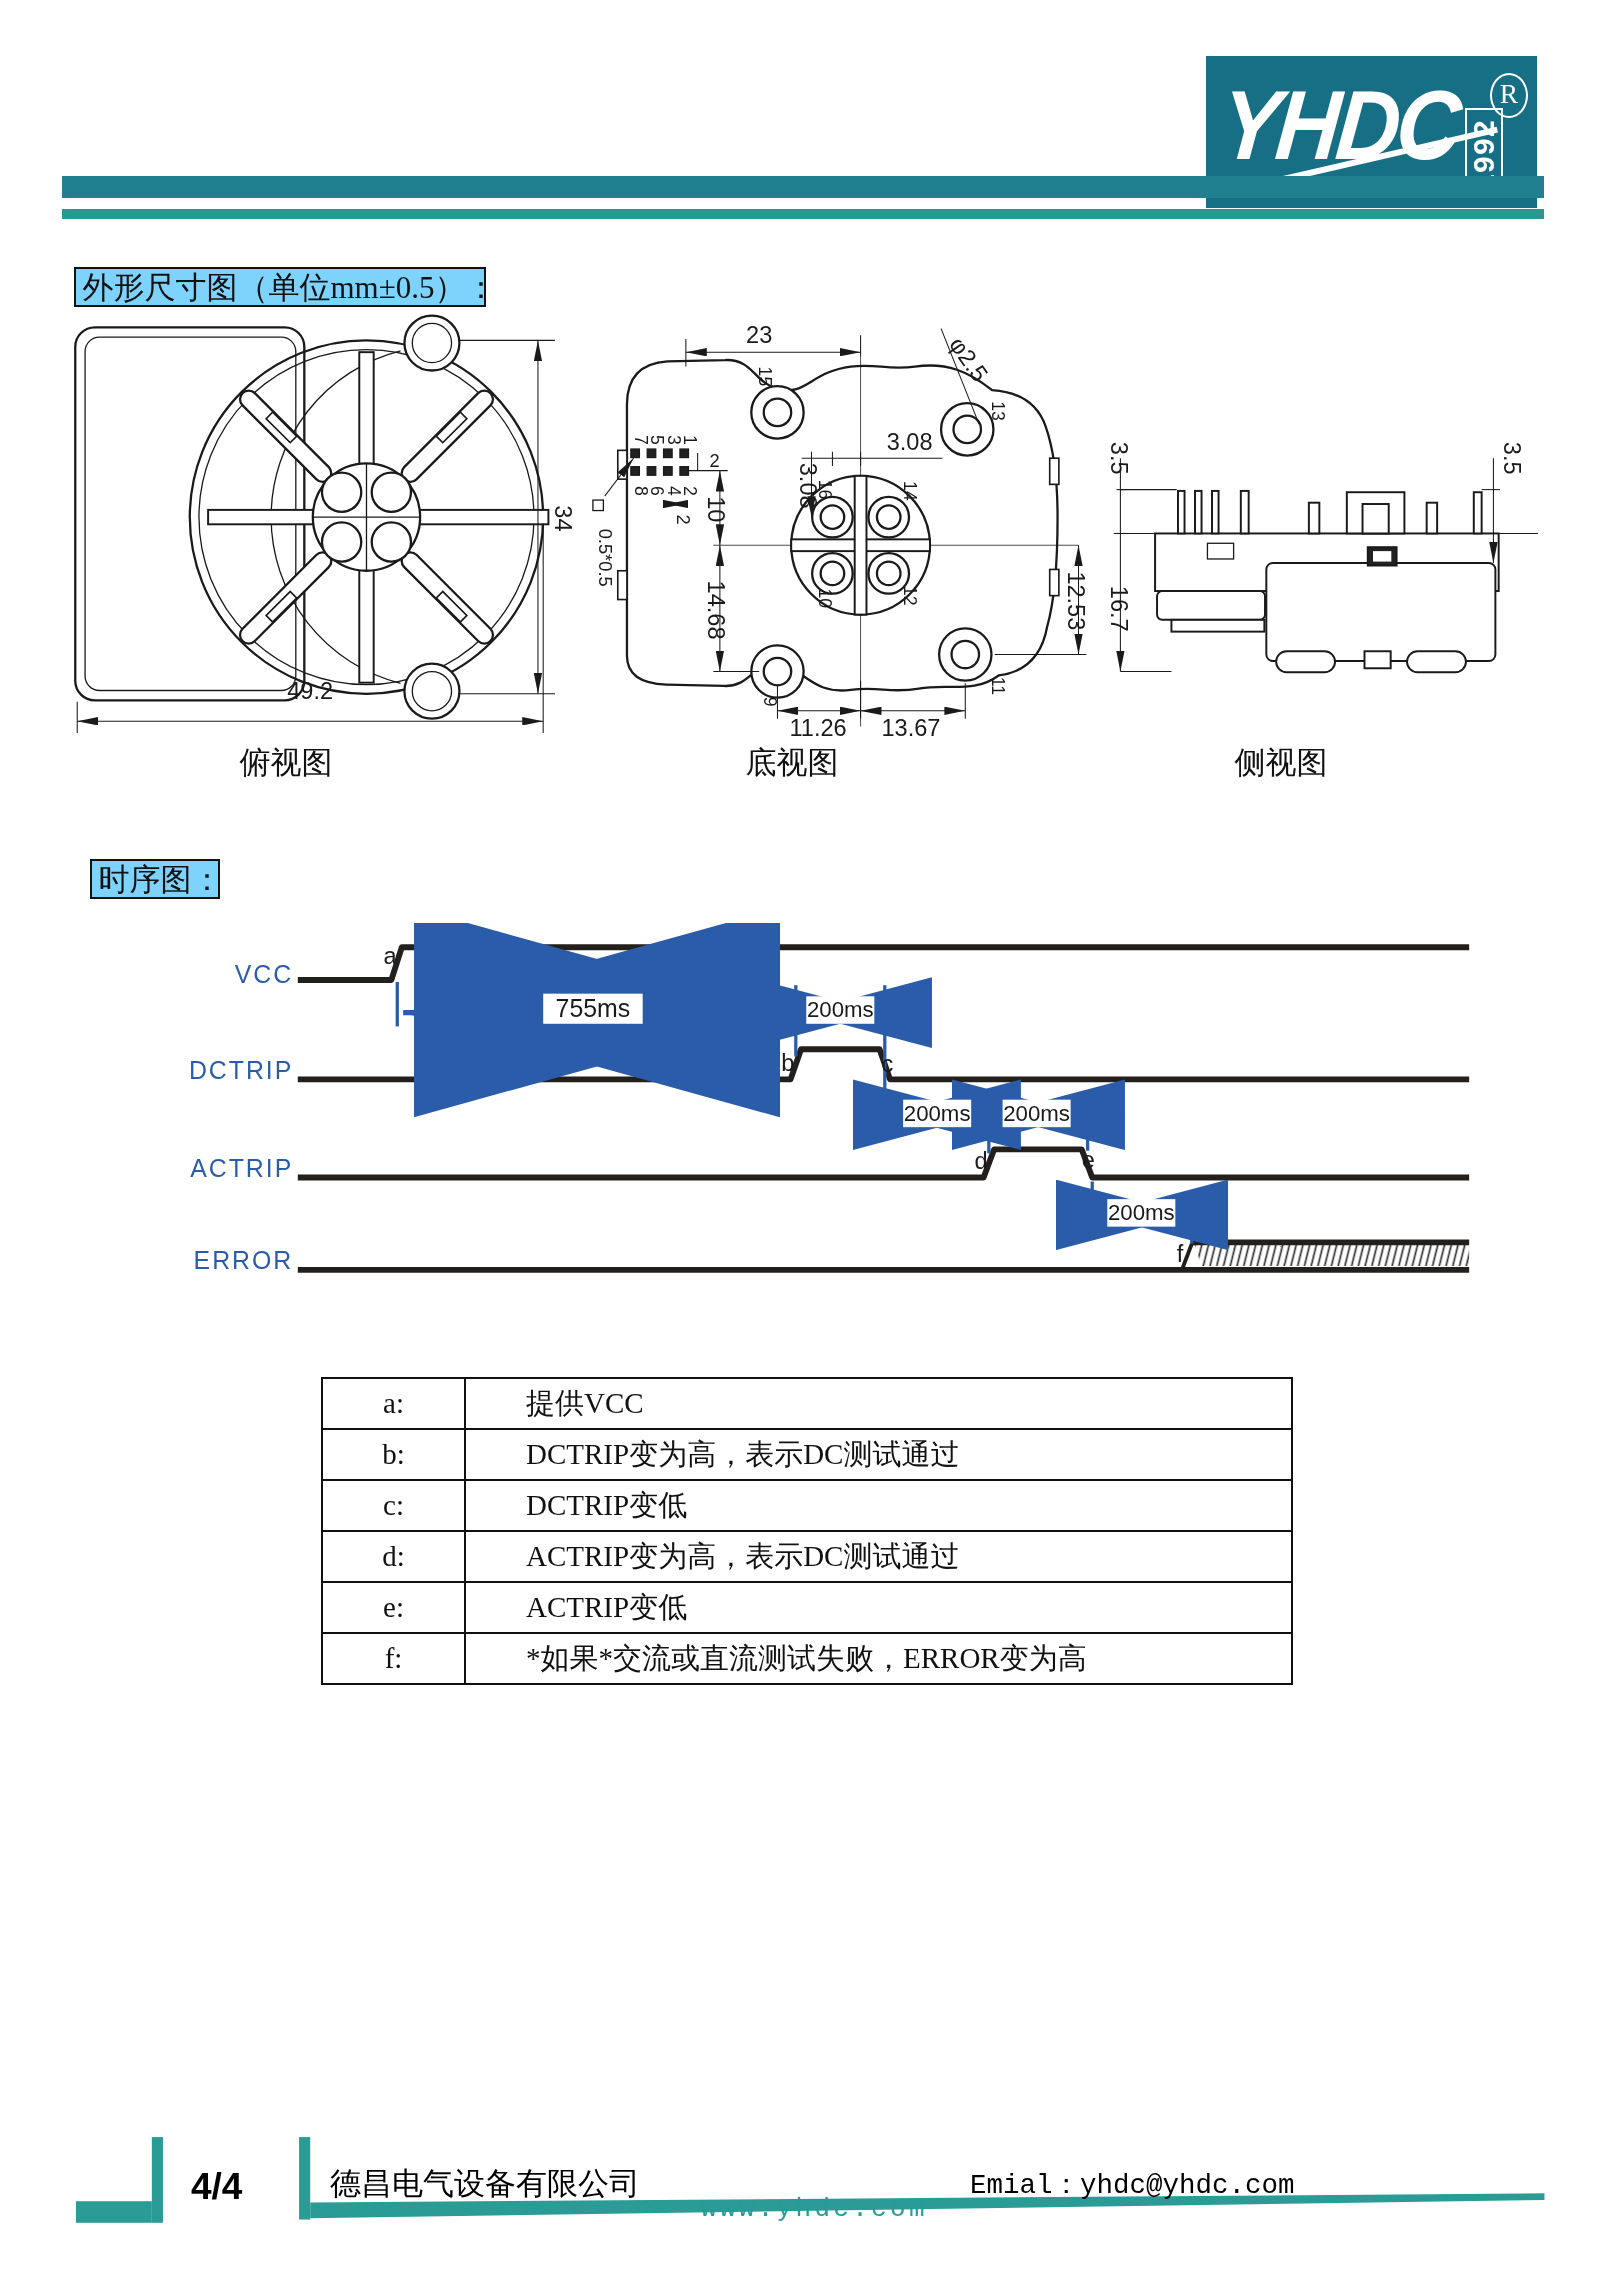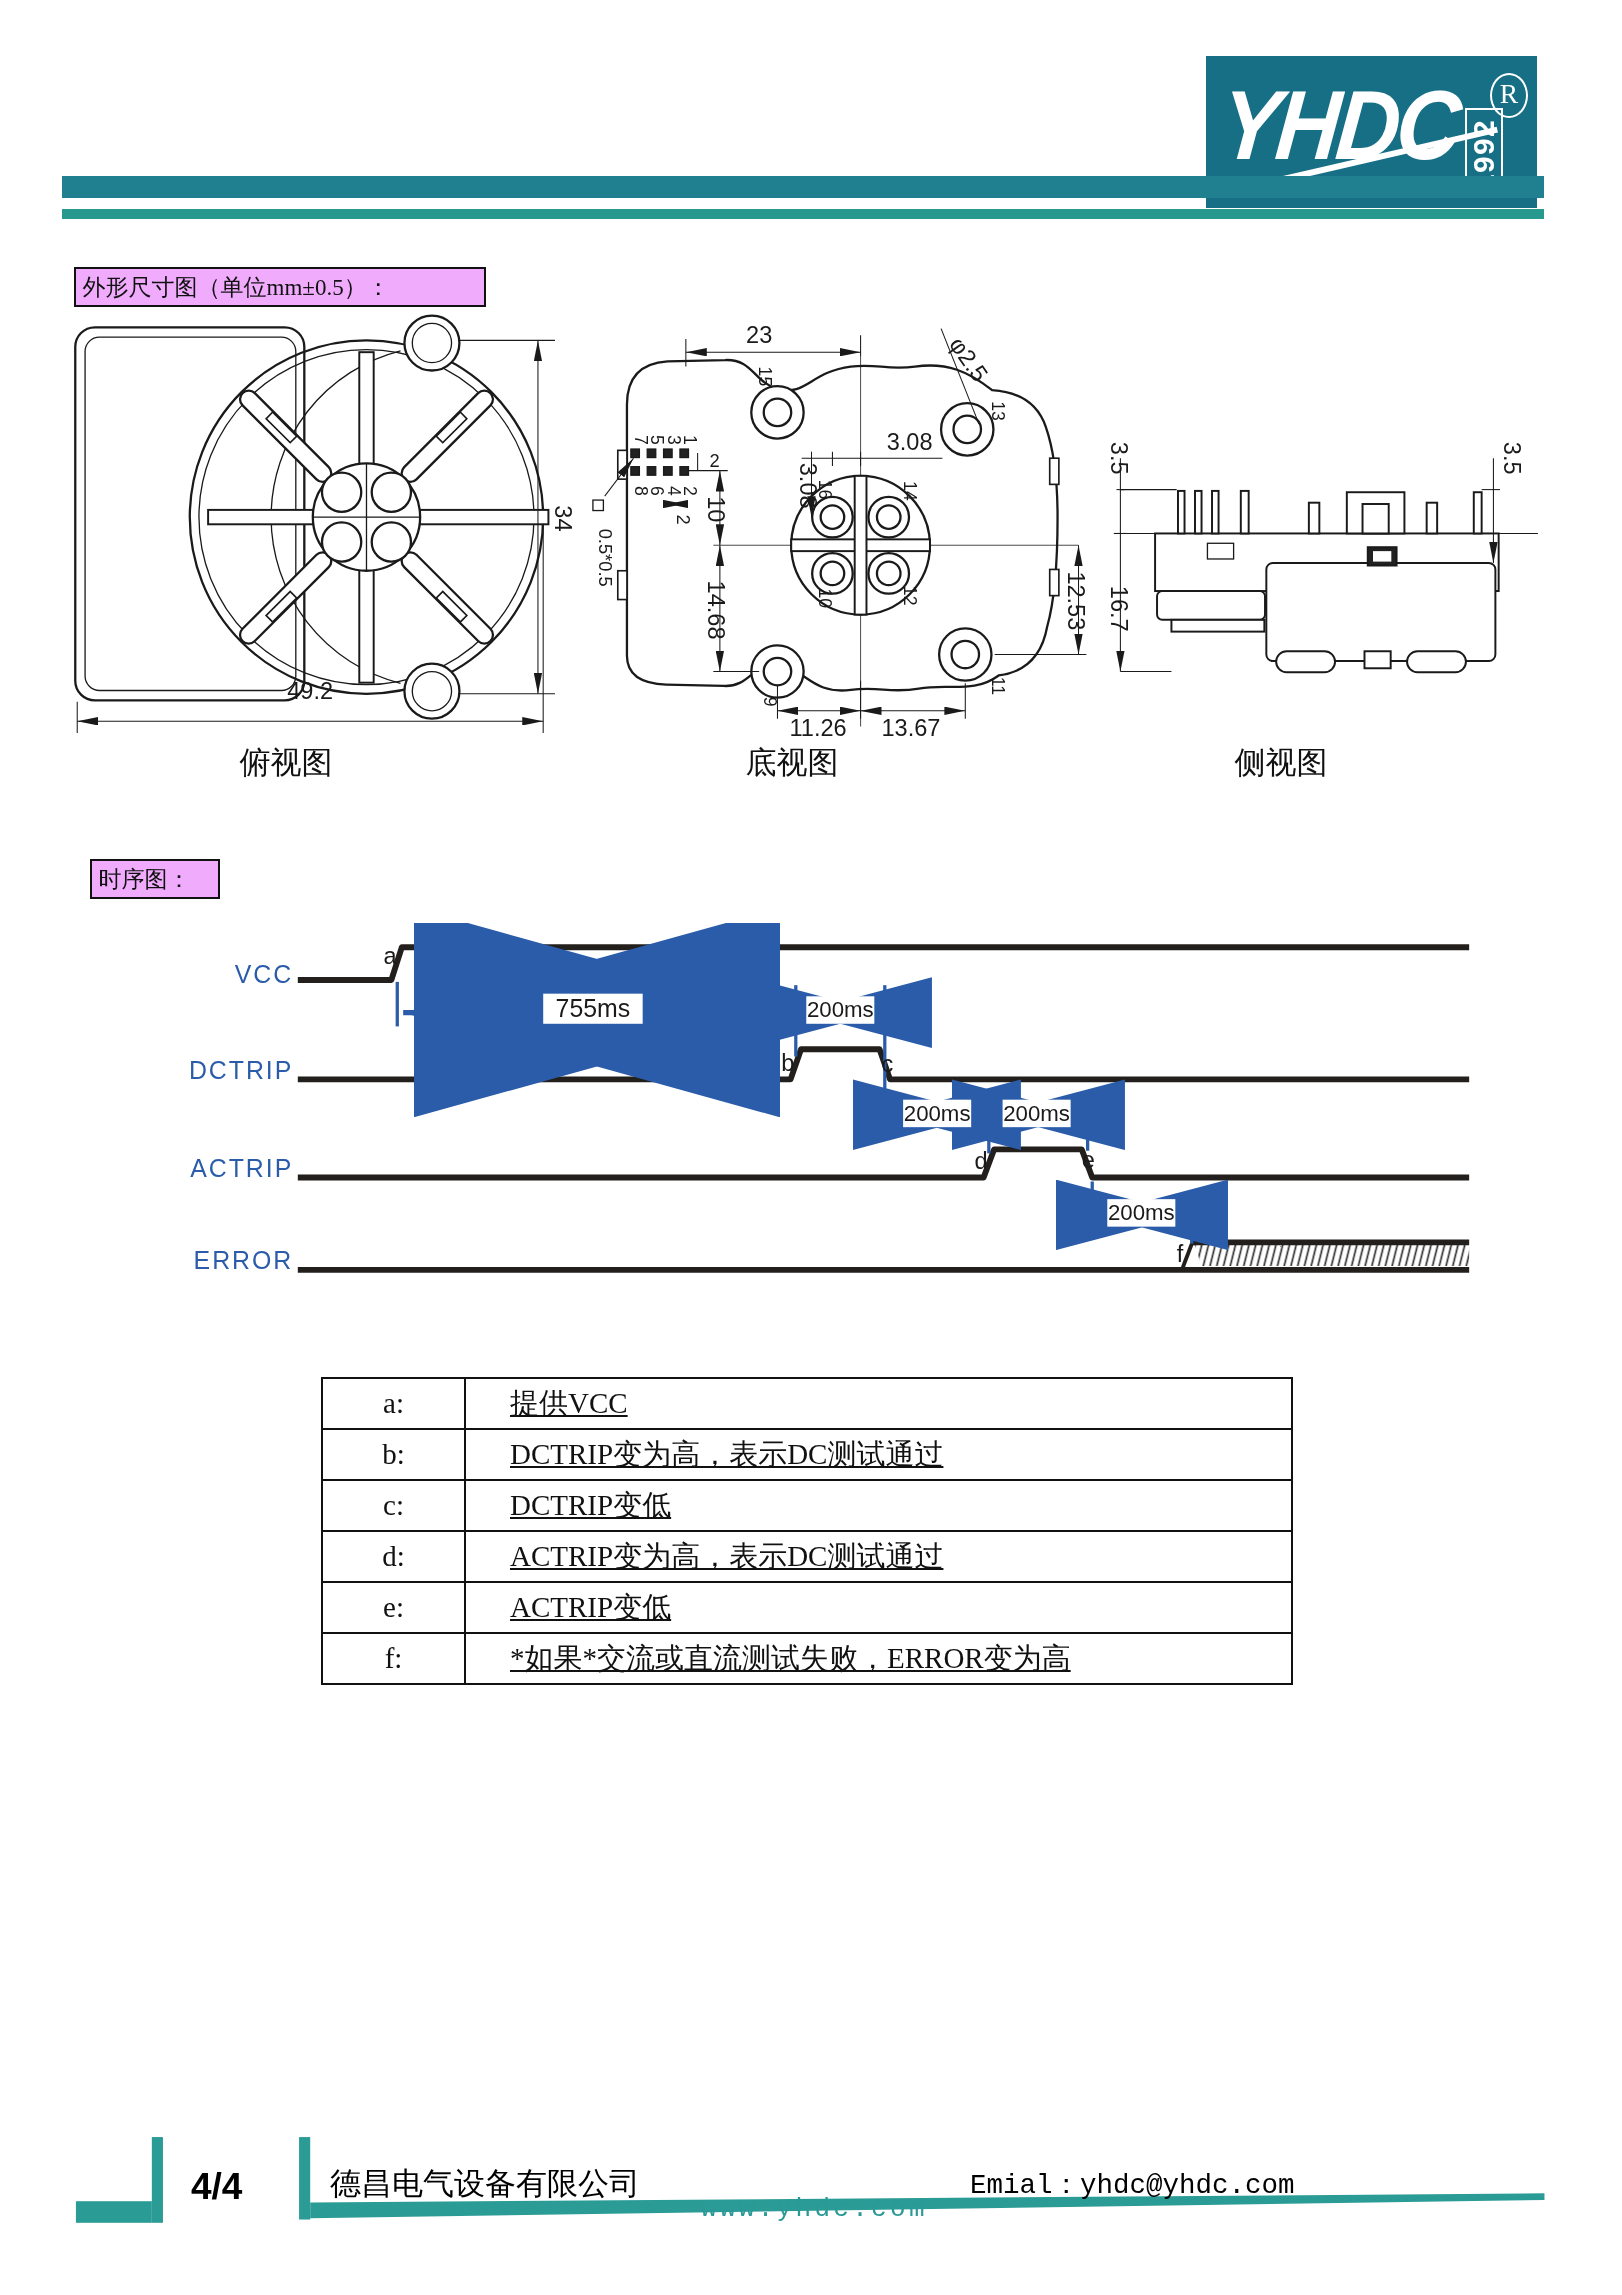--- a/index.html
+++ b/index.html
@@ -13,31 +13,31 @@
   .logo-slash{position:absolute;left:6.5px;top:103px;width:288px;height:5.9px;background:#fff;transform:rotate(-13deg);}
   .logo-yearbox{position:absolute;right:34px;top:52px;width:34px;height:86px;border:2.6px solid #fff;}
   .logo-year{position:absolute;left:-25px;top:27.5px;width:84px;text-align:center;color:#fff;font-size:30px;
              font-weight:bold;transform:rotate(-90deg);letter-spacing:1.3px;}
   .logo-reg{position:absolute;right:9.2px;top:17px;width:34px;height:41px;border:2.6px solid #fff;border-radius:50%;
             color:#fff;font-family:"Liberation Serif",serif;font-size:27.5px;text-align:center;line-height:38px;}
   
   .bar1{position:absolute;left:62px;top:176px;width:1482px;height:22px;background:#21808f;}
   .bar2{position:absolute;left:62px;top:209px;width:1482px;height:9.8px;background:#27998f;}
   
-  .hl{position:absolute;background:#f0abfc;border:2px solid #111;font-family:"Liberation Serif",serif;
-      font-size:23px;line-height:35px;padding:0.7px 6.5px;white-space:nowrap;color:#111;}
+  .hl{position:absolute;background:#7dd3fc;border:2px solid #111;font-family:"Liberation Serif",serif;
+      font-size:31px;line-height:35px;padding:0.7px 6.5px;white-space:nowrap;color:#111;}
   .hl1{left:74px;top:267px;width:395px;}
   .hl2{left:90px;top:859px;width:113px;}
   
   .vlabel{position:absolute;font-family:"Liberation Serif",serif;font-size:31px;color:#111;transform:translateX(-50%);white-space:nowrap;}
   
   .ttable{position:absolute;left:321px;top:1377px;width:972px;height:294px;border-collapse:collapse;table-layout:fixed;}
   .ttable td{border:2.6px solid #111;font-family:"Liberation Serif",serif;font-size:29px;color:#111;height:49px;padding:0;}
   .ttable td.k{width:141px;text-align:center;}
-  .ttable td.v{padding-left:44px;text-decoration:underline;}
+  .ttable td.v{padding-left:60px;}
   
   .f-page{position:absolute;left:191px;top:2166px;font-size:37px;font-weight:bold;color:#000;}
   .f-company{position:absolute;left:330px;top:2163px;font-size:31px;font-family:"Liberation Serif",serif;color:#000;}
   .f-web{position:absolute;left:701px;top:2170px;font-size:26px;color:#2a9a96;font-family:"Liberation Mono",monospace;letter-spacing:3.3px;margin-top:24px;}
   .f-email{position:absolute;left:970px;top:2166px;font-size:27.5px;font-family:"Liberation Mono",monospace;color:#000;}
   svg text{font-family:"Liberation Sans",sans-serif;fill:#1a1a1a;}
   svg .dim{font-size:36px;}
   svg .dimS{font-size:28px;}
   svg .pin{font-size:27px;}
   svg .blue{fill:#2a5caa;}

